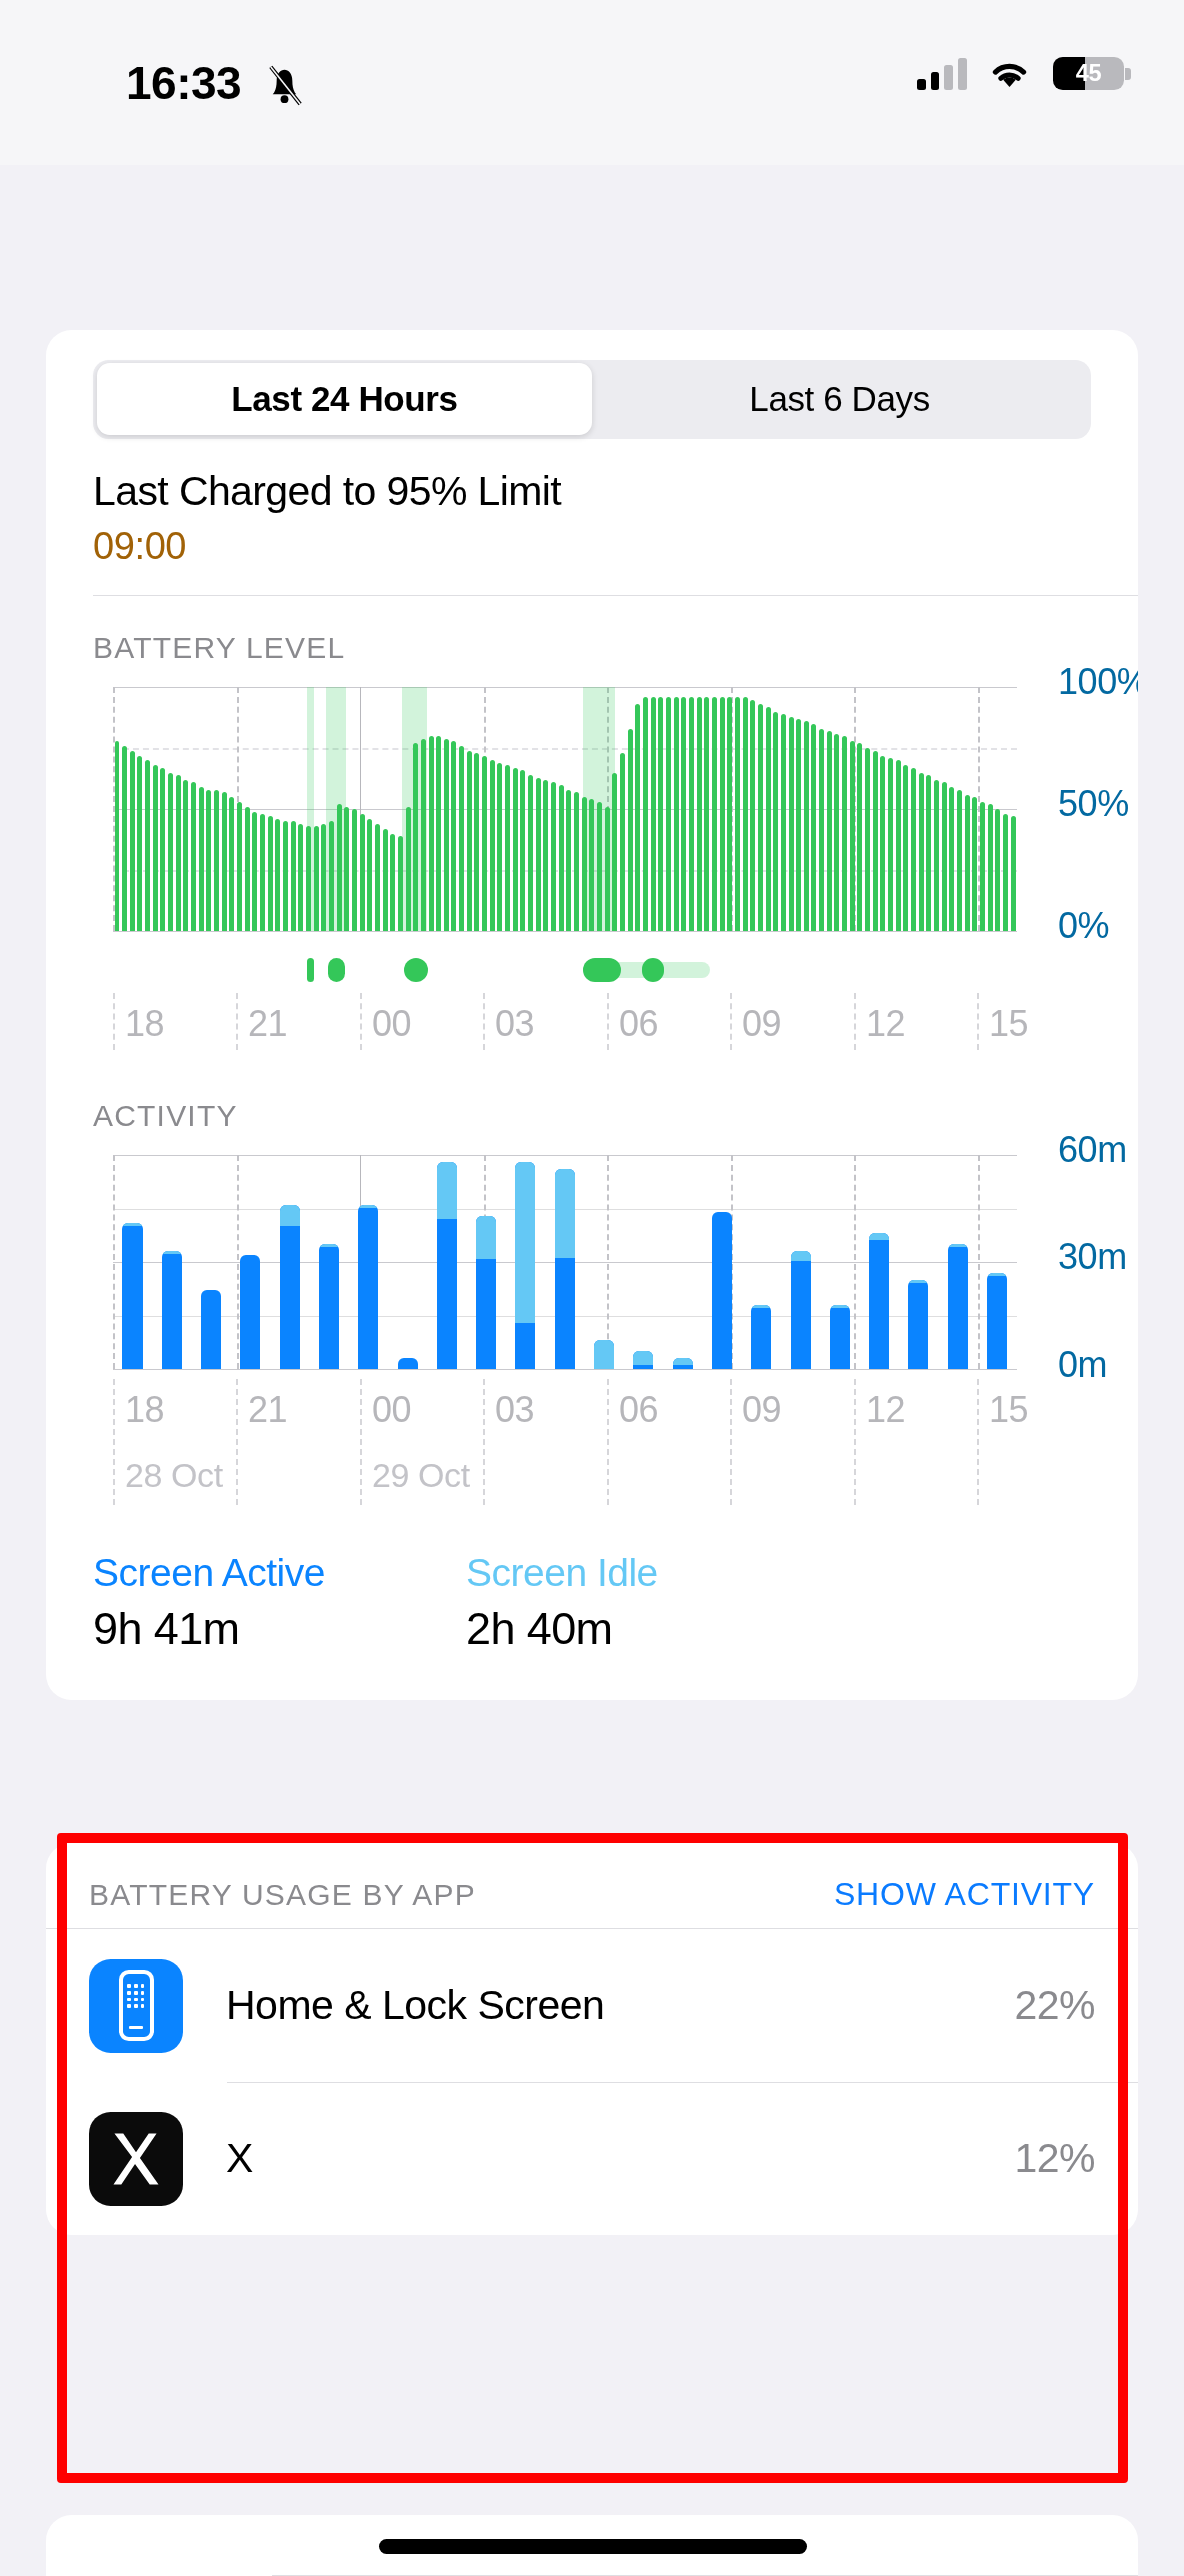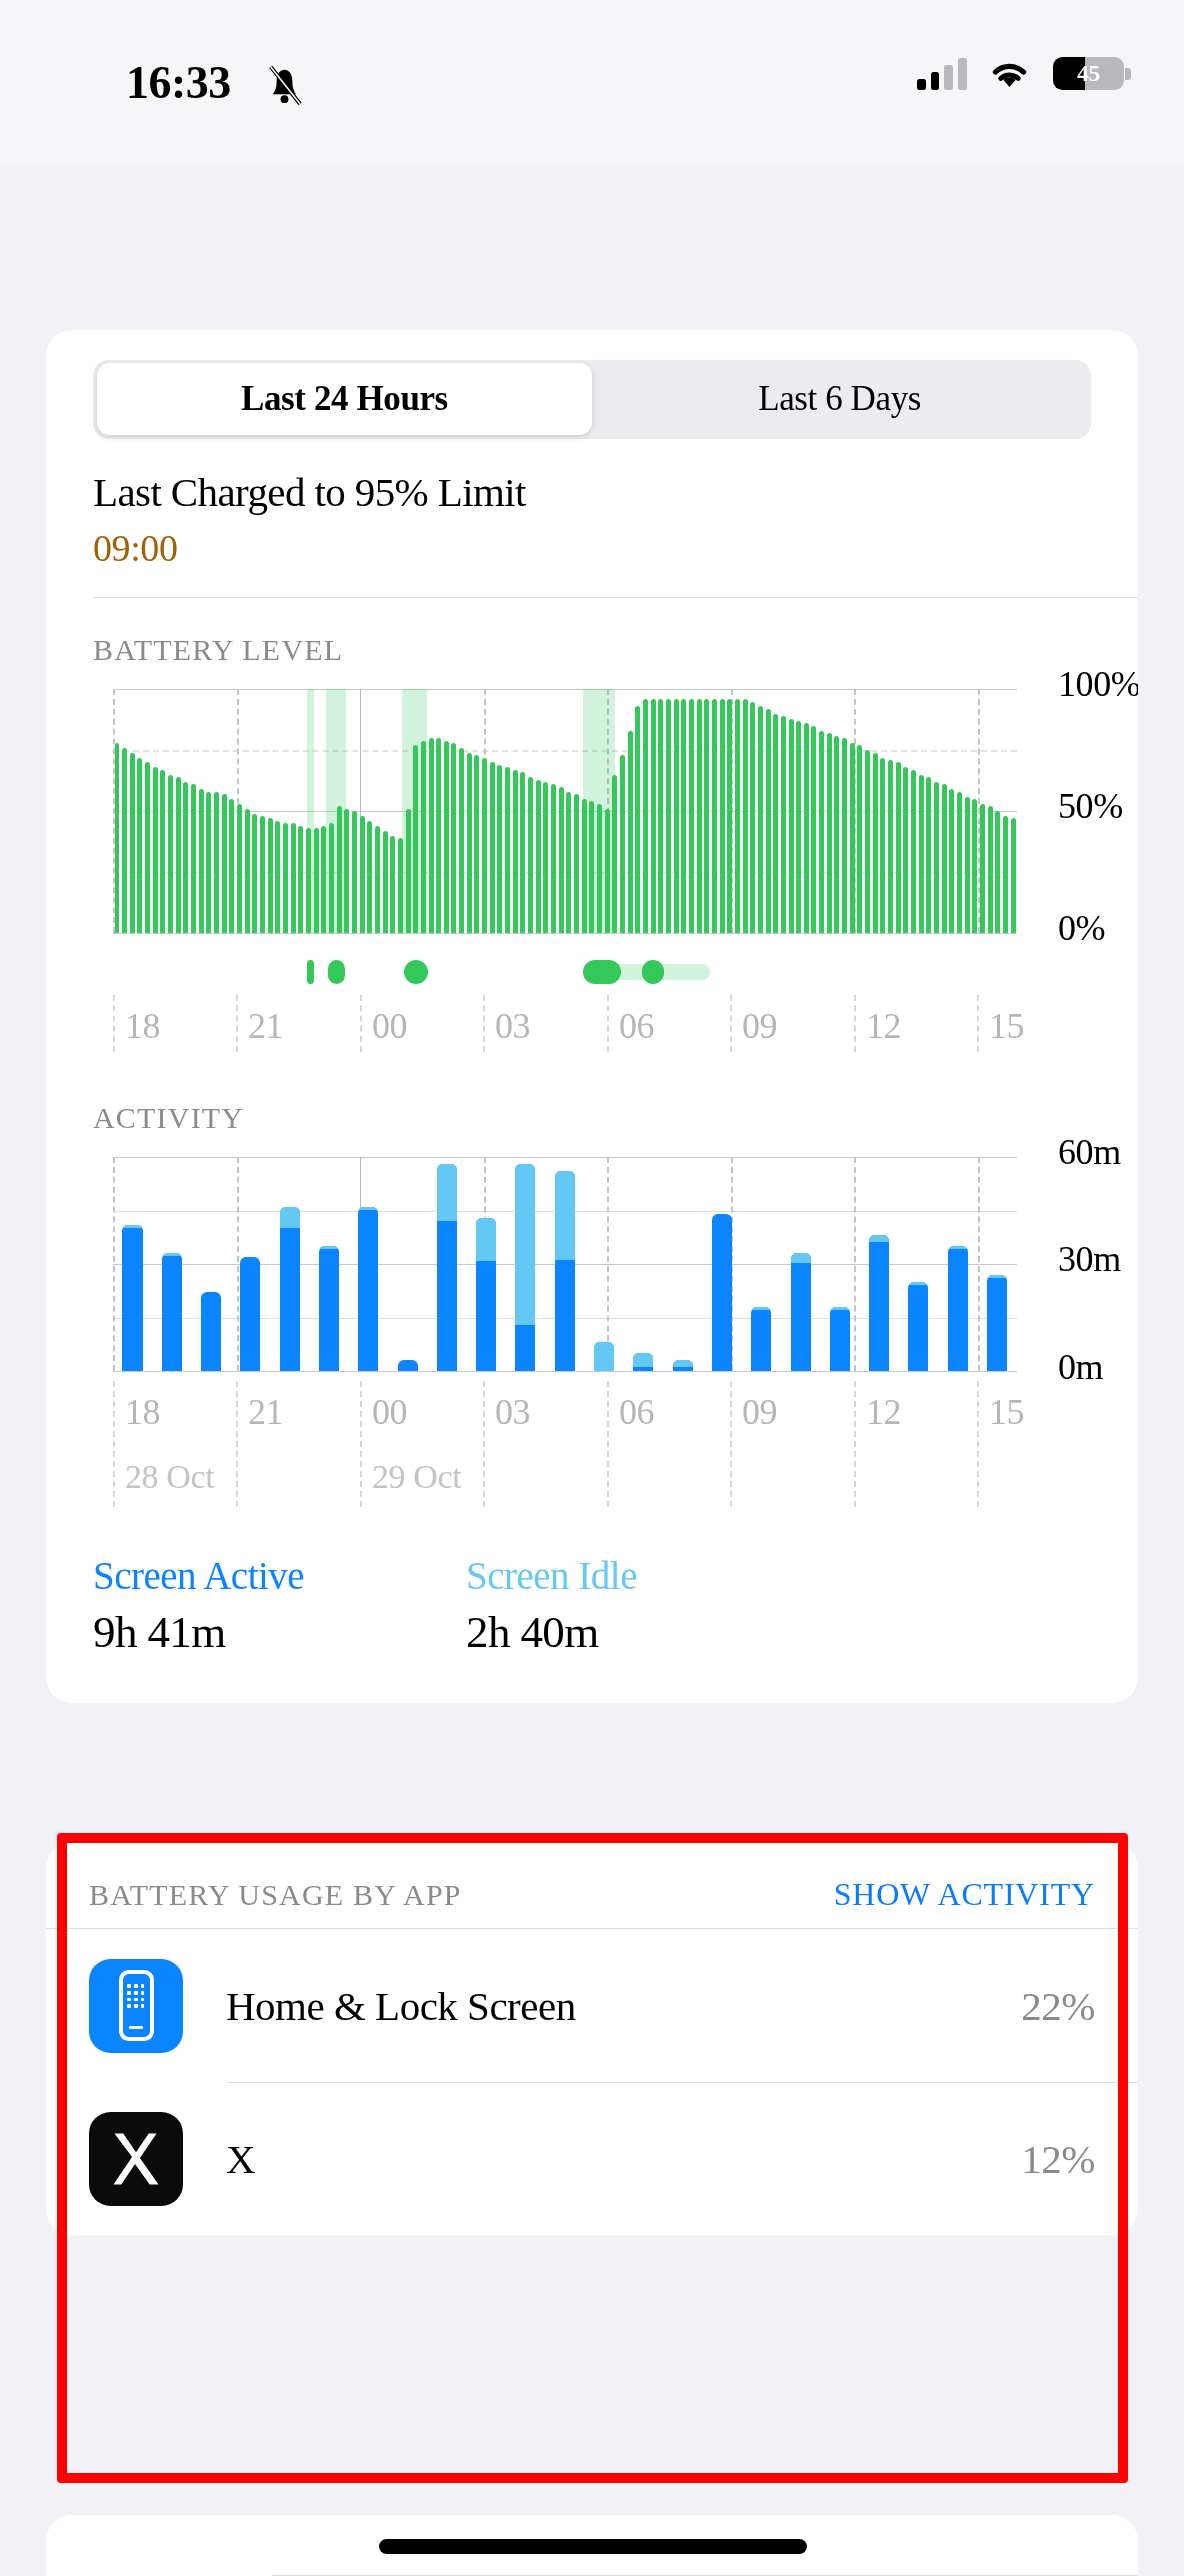--- a/index.html
+++ b/index.html
@@ -4,21 +4,21 @@
 <style>
   * { box-sizing: border-box; margin: 0; padding: 0; }
   html, body {
     width: 1185px;
     height: 2576px;
     background: #f2f1f6;
     font-family: "Liberation Sans", sans-serif;
     -webkit-font-smoothing: antialiased;
     overflow: hidden;
   }
-  #screen { position: relative; width: 1185px; height: 2576px; background: #f2f1f6; font-family: Liberation Serif, serif; }
+  #screen { position: relative; width: 1185px; height: 2576px; background: #f2f1f6; }
 
   
   .statusbar {
     position: absolute; top: 0; left: 0; width: 1185px; height: 165px;
     background: #f6f6f8;
   }
   .sb-time {
     position: absolute; left: 126px; top: 56px;
     font-size: 46px; font-weight: bold; letter-spacing: -0.5px; color: #000;
   }
@@ -95,21 +95,21 @@
   .chart-wrap { position: relative; margin: 17.7px 0 0 0; }
   .plot {
     position: absolute; left: 88px; top: 0; background: transparent;
   }
   .plot .hline { position: absolute; left: 0; right: 0; height: 1px; background: #c9c9ce; }
   .plot .vdash {
     position: absolute; top: 0; bottom: 0; width: 0; border-left: 2px dashed #c3c3c8;
   }
   .plot .vsolid { position: absolute; top: 0; bottom: 0; width: 1px; background: #b7b7bc; }
   .ylab {
-    position: absolute; font-size: 36px; color: #000000; letter-spacing: -0.4px; left: 1012px;
+    position: absolute; font-size: 36px; color: #0369a1; letter-spacing: -0.4px; left: 1012px;
   }
   .xlab { position: absolute; font-size: 36px; color: #b6b6ba; letter-spacing: -0.4px; }
   .daylab { position: absolute; font-size: 34px; color: #c3c3c8; letter-spacing: -0.4px; }
 
   
   .bbar { position: absolute; bottom: 0; border-radius: 5.9px 5.9px 0 0; background: #34c759; }
   .chgband { position: absolute; top: 0; background: rgba(52,199,89,.22); }
   .chgpill { position: absolute; border-radius: 13.8px; background: #34c759; }
   .chgtrack { position: absolute; border-radius: 7.9px; background: rgba(52,199,89,.22); }
 

